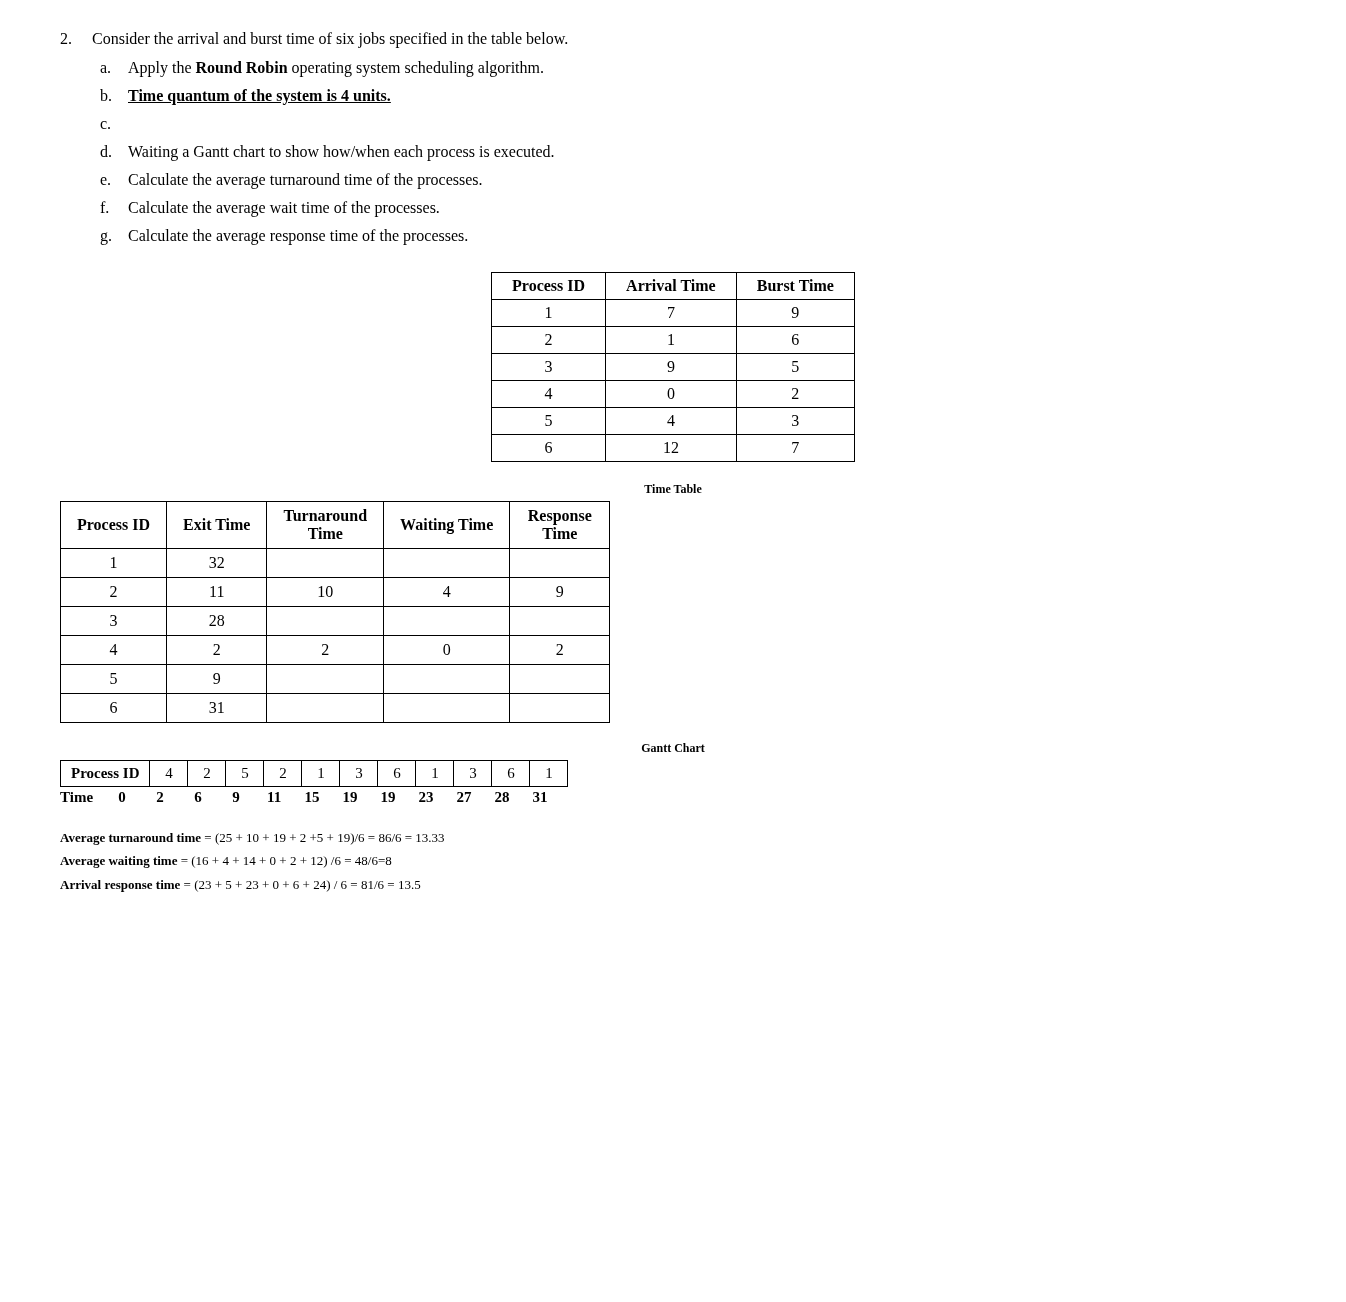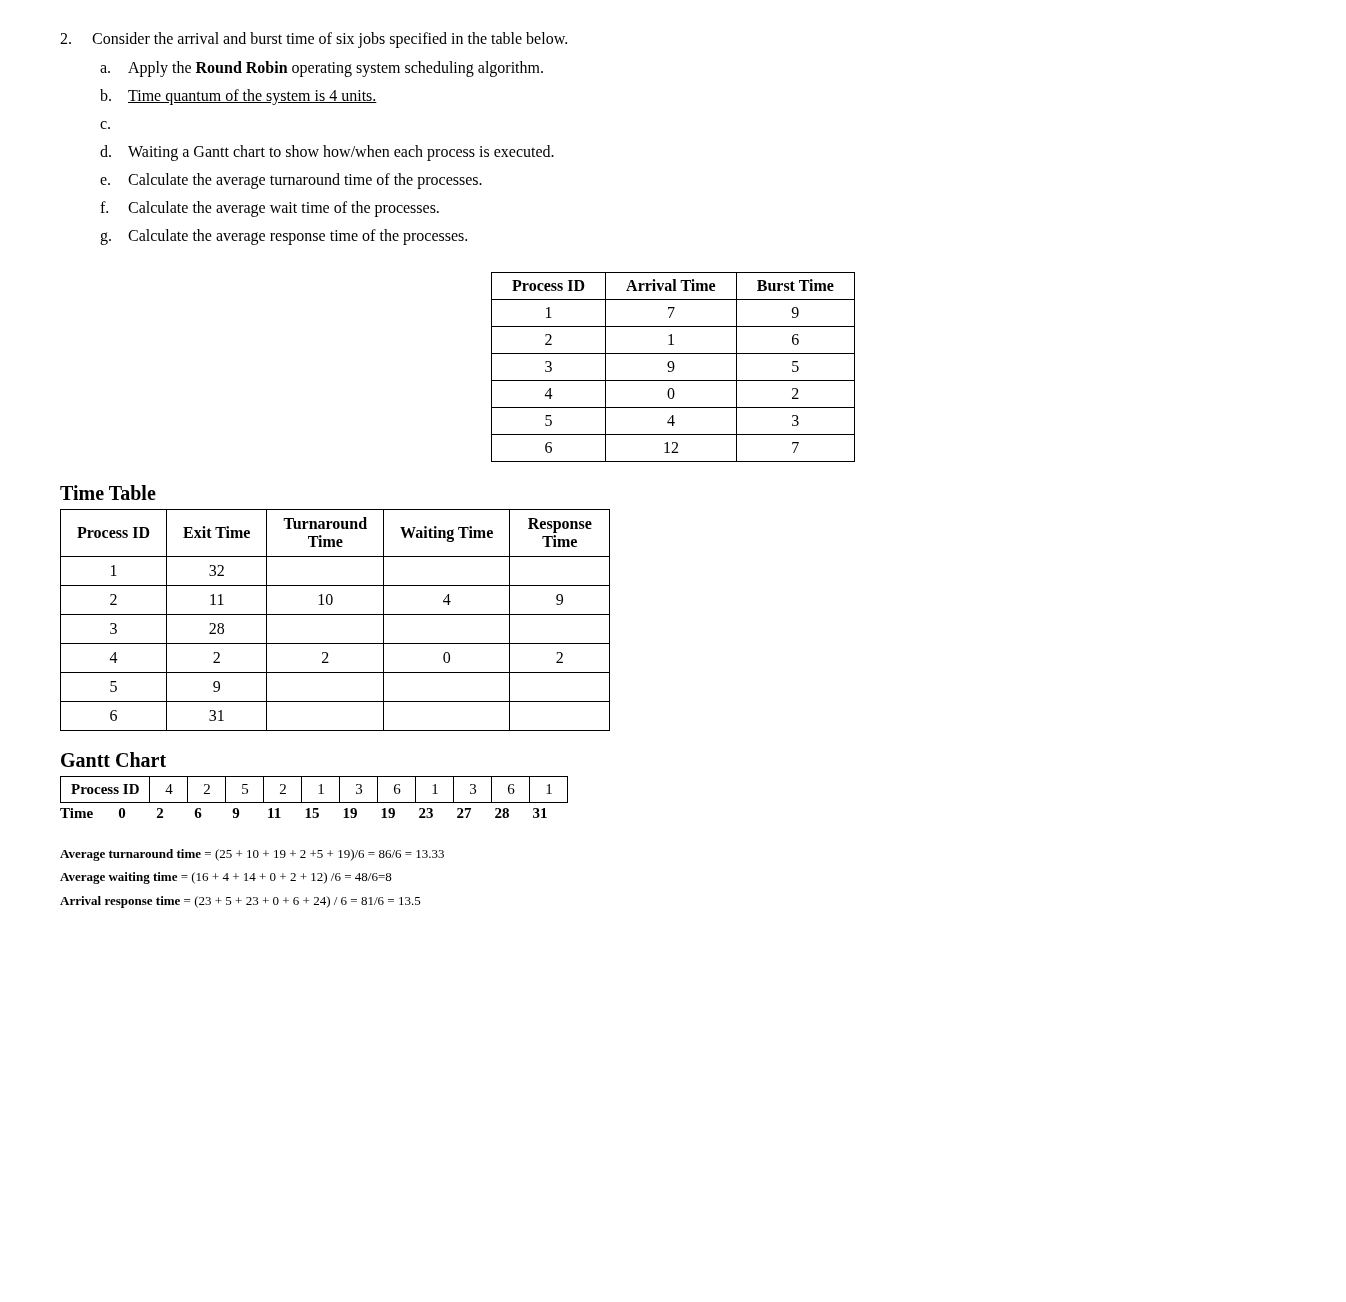--- a/index.html
+++ b/index.html
@@ -22,21 +22,21 @@
       margin-left: 40px;
     }
     .sub-list li {
       display: flex;
       gap: 8px;
       margin-bottom: 4px;
       line-height: 1.5;
     }
     .sub-label { min-width: 20px; }
     .underline { text-decoration: underline; }
-    .bold-underline { font-weight: normal; text-decoration: underline; }
+    .bold-underline { font-weight: bold; text-decoration: underline; }
 
     
     .input-table-container {
       display: flex;
       justify-content: center;
       margin: 24px 0 20px 0;
     }
     table {
       border-collapse: collapse;
     }
@@ -50,21 +50,22 @@
       font-weight: bold;
     }
 
     
     .time-table-section {
       margin: 10px 0;
     }
     .section-title {
       font-weight: bold;
       margin-bottom: 4px;
-      font-size: 20px;
+      font-size: 12px;
+      text-align: center;
     }
     .time-table td, .time-table th {
       min-width: 100px;
       padding: 5px 16px;
     }
 
     
     .gantt-section {
       margin: 18px 0 10px 0;
     }

